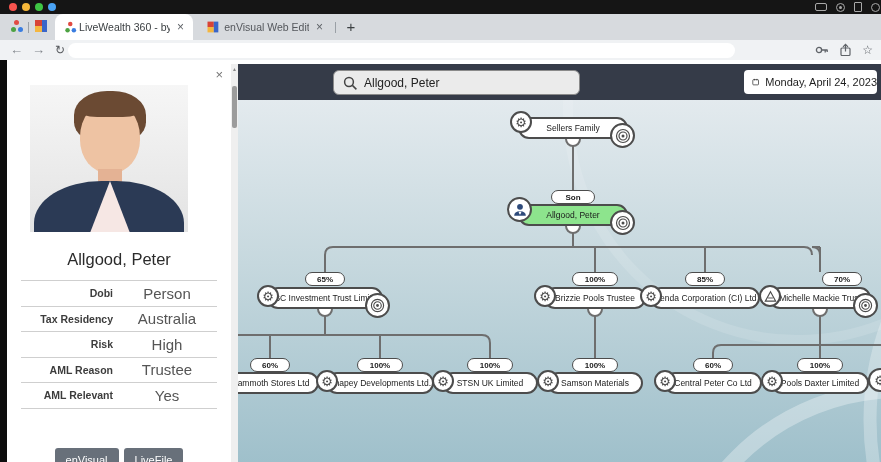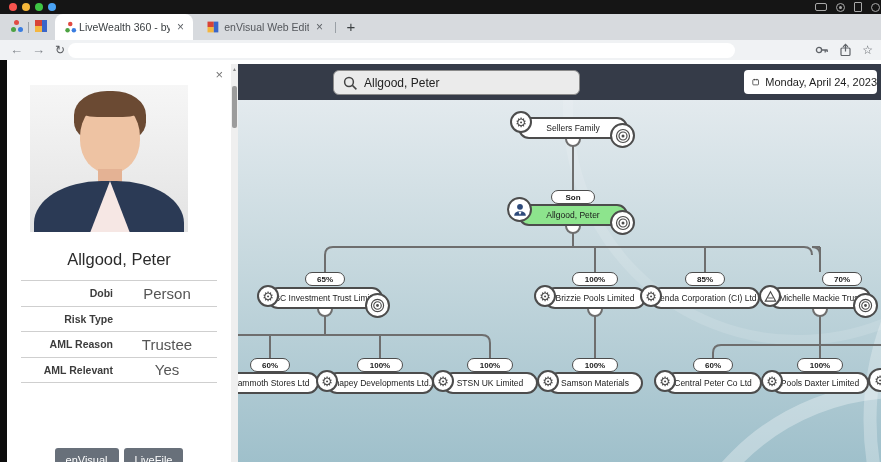--- a/index.html
+++ b/index.html
@@ -175,22 +175,26 @@
       <div class="shirt"></div>
   </div>
   <div class="pname">Allgood, Peter</div>
 
   <div class="details">
     <div class="drow">
       <span class="dlabel">Dobi</span>
       <span class="dvalue">Person</span>
     </div>
     <div class="drow">
-      <span class="dlabel">Risk Type</span>
-      <span class="dvalue"></span>
+      <span class="dlabel">Tax Residency</span>
+      <span class="dvalue">Australia</span>
+    </div>
+    <div class="drow">
+      <span class="dlabel">Risk</span>
+      <span class="dvalue">High</span>
     </div>
     <div class="drow">
       <span class="dlabel">AML Reason</span>
       <span class="dvalue">Trustee</span>
     </div>
     <div class="drow">
       <span class="dlabel">AML Relevant</span>
       <span class="dvalue">Yes</span>
     </div>
   </div>
@@ -301,21 +305,21 @@
       <span class="badge target">
           <svg width="15" height="15" viewBox="0 0 16 16">
             <circle cx="8" cy="8" r="6.5" fill="none" stroke="#4c4c4c" stroke-width="1.2"></circle>
             <circle cx="8" cy="8" r="4" fill="none" stroke="#4c4c4c" stroke-width="1.2"></circle>
             <circle cx="8" cy="8" r="1.5" fill="#4c4c4c"></circle>
           </svg>
         </span>
     </div>
     <div class="node" style="left:306px;top:187px;width:102px;">
       <span class="badge gear">⚙</span>
-      <span>Brizzie Pools Limited</span>
+      <span>Brizzie Pools Trustee</span>
     </div>
     <div class="node" style="left:412px;top:187px;width:110px;">
       <span class="badge gear">⚙</span>
       <span>Genda Corporation (CI) Ltd</span>
     </div>
     <div class="node" style="left:531px;top:187px;width:102px;">
       <span class="badge tri">
           <svg width="13" height="13" viewBox="0 0 14 14">
             <path d="M7 1.8 L12.6 12 L1.4 12 Z" fill="none" stroke="#4c4c4c" stroke-width="1.2"></path>
             <line x1="4.4" y1="8.6" x2="9.6" y2="8.6" stroke="#4c4c4c" stroke-width="1"></line>

